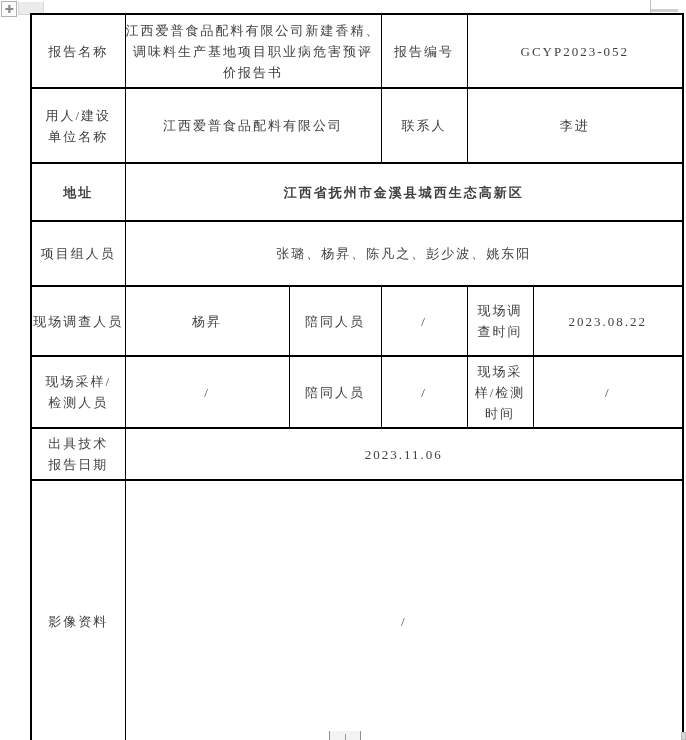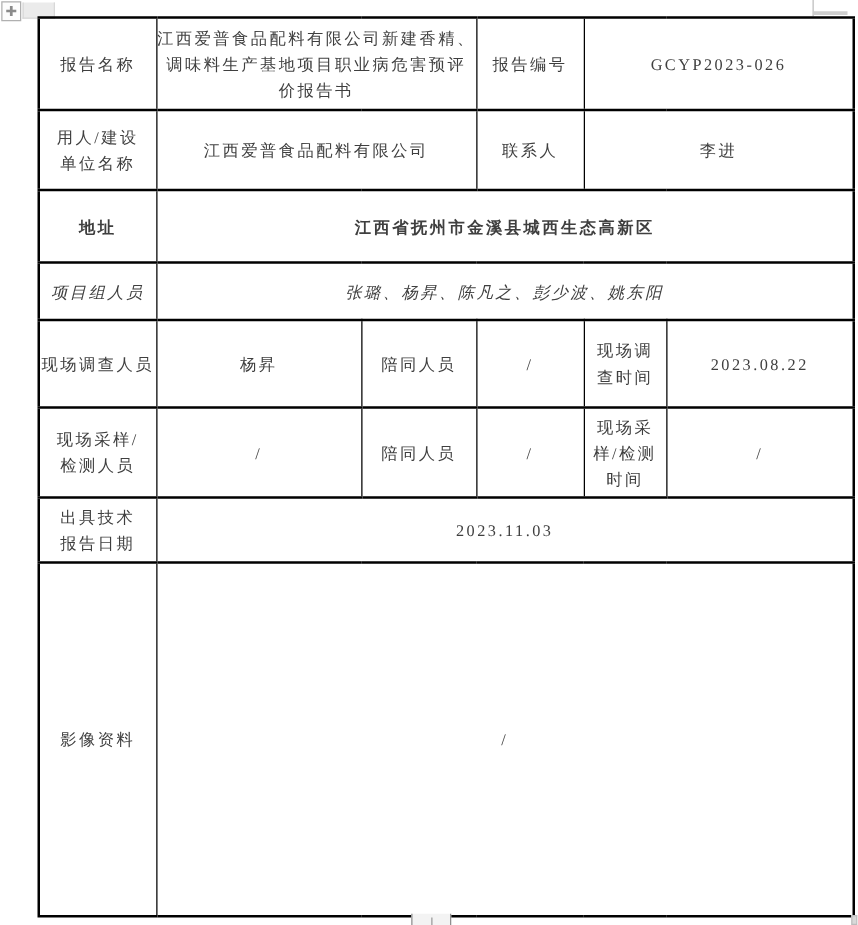--- a/index.html
+++ b/index.html
@@ -120,23 +120,23 @@
   td.title-cell {
     color: #84493b;
     letter-spacing: 1px;
     line-height: 23px;
   }
   td.latin {
     letter-spacing: 0.5px;
     font-size: 14px;
   }
   tr.r1 { height: 74px; }
-  tr.r2 { height: 64px; }
+  tr.r2 { height: 75px; }
   tr.r3 { height: 58px; font-weight: bold; }
-  tr.r4 { height: 46px; font-style: italic; }
+  tr.r4 { height: 65px; }
   tr.r5 { height: 70px; }
   tr.r6 { height: 72px; border-radius: 19px; }
   tr.r7 { height: 52px; }
   tr.r8 { height: 283px; }
 </style>
 </head>
 <body>
 
 <div class="move-handle">✚</div>
 <div class="top-left-fragment"></div>
@@ -153,21 +153,21 @@
     <col style="width:66px">
     <col style="width:150px">
   </colgroup>
   <tbody>
     <tr class="r1">
       <td>报告名称</td>
       <td colspan="2" class="title-cell">江西爱普食品配料有限公司新建香精、
 调味料生产基地项目职业病危害预评
 价报告书</td>
       <td>报告编号</td>
-      <td colspan="2" class="latin">GCYP2023-026</td>
+      <td colspan="2" class="latin">GCYP2023-052</td>
     </tr>
     <tr class="r2">
       <td>用人/建设
 单位名称</td>
       <td colspan="2">江西爱普食品配料有限公司</td>
       <td>联系人</td>
       <td colspan="2">李进</td>
     </tr>
     <tr class="r3">
       <td>地址</td>
@@ -193,21 +193,21 @@
       <td>陪同人员</td>
       <td>/</td>
       <td>现场采
 样/检测
 时间</td>
       <td>/</td>
     </tr>
     <tr class="r7">
       <td>出具技术
 报告日期</td>
-      <td colspan="5" class="latin">2023.11.03</td>
+      <td colspan="5" class="latin">2023.11.06</td>
     </tr>
     <tr class="r8">
       <td>影像资料</td>
       <td colspan="5">/</td>
     </tr>
   </tbody>
 </table>
 
 <div class="bottom-fragment">
   <div class="tick"></div>

